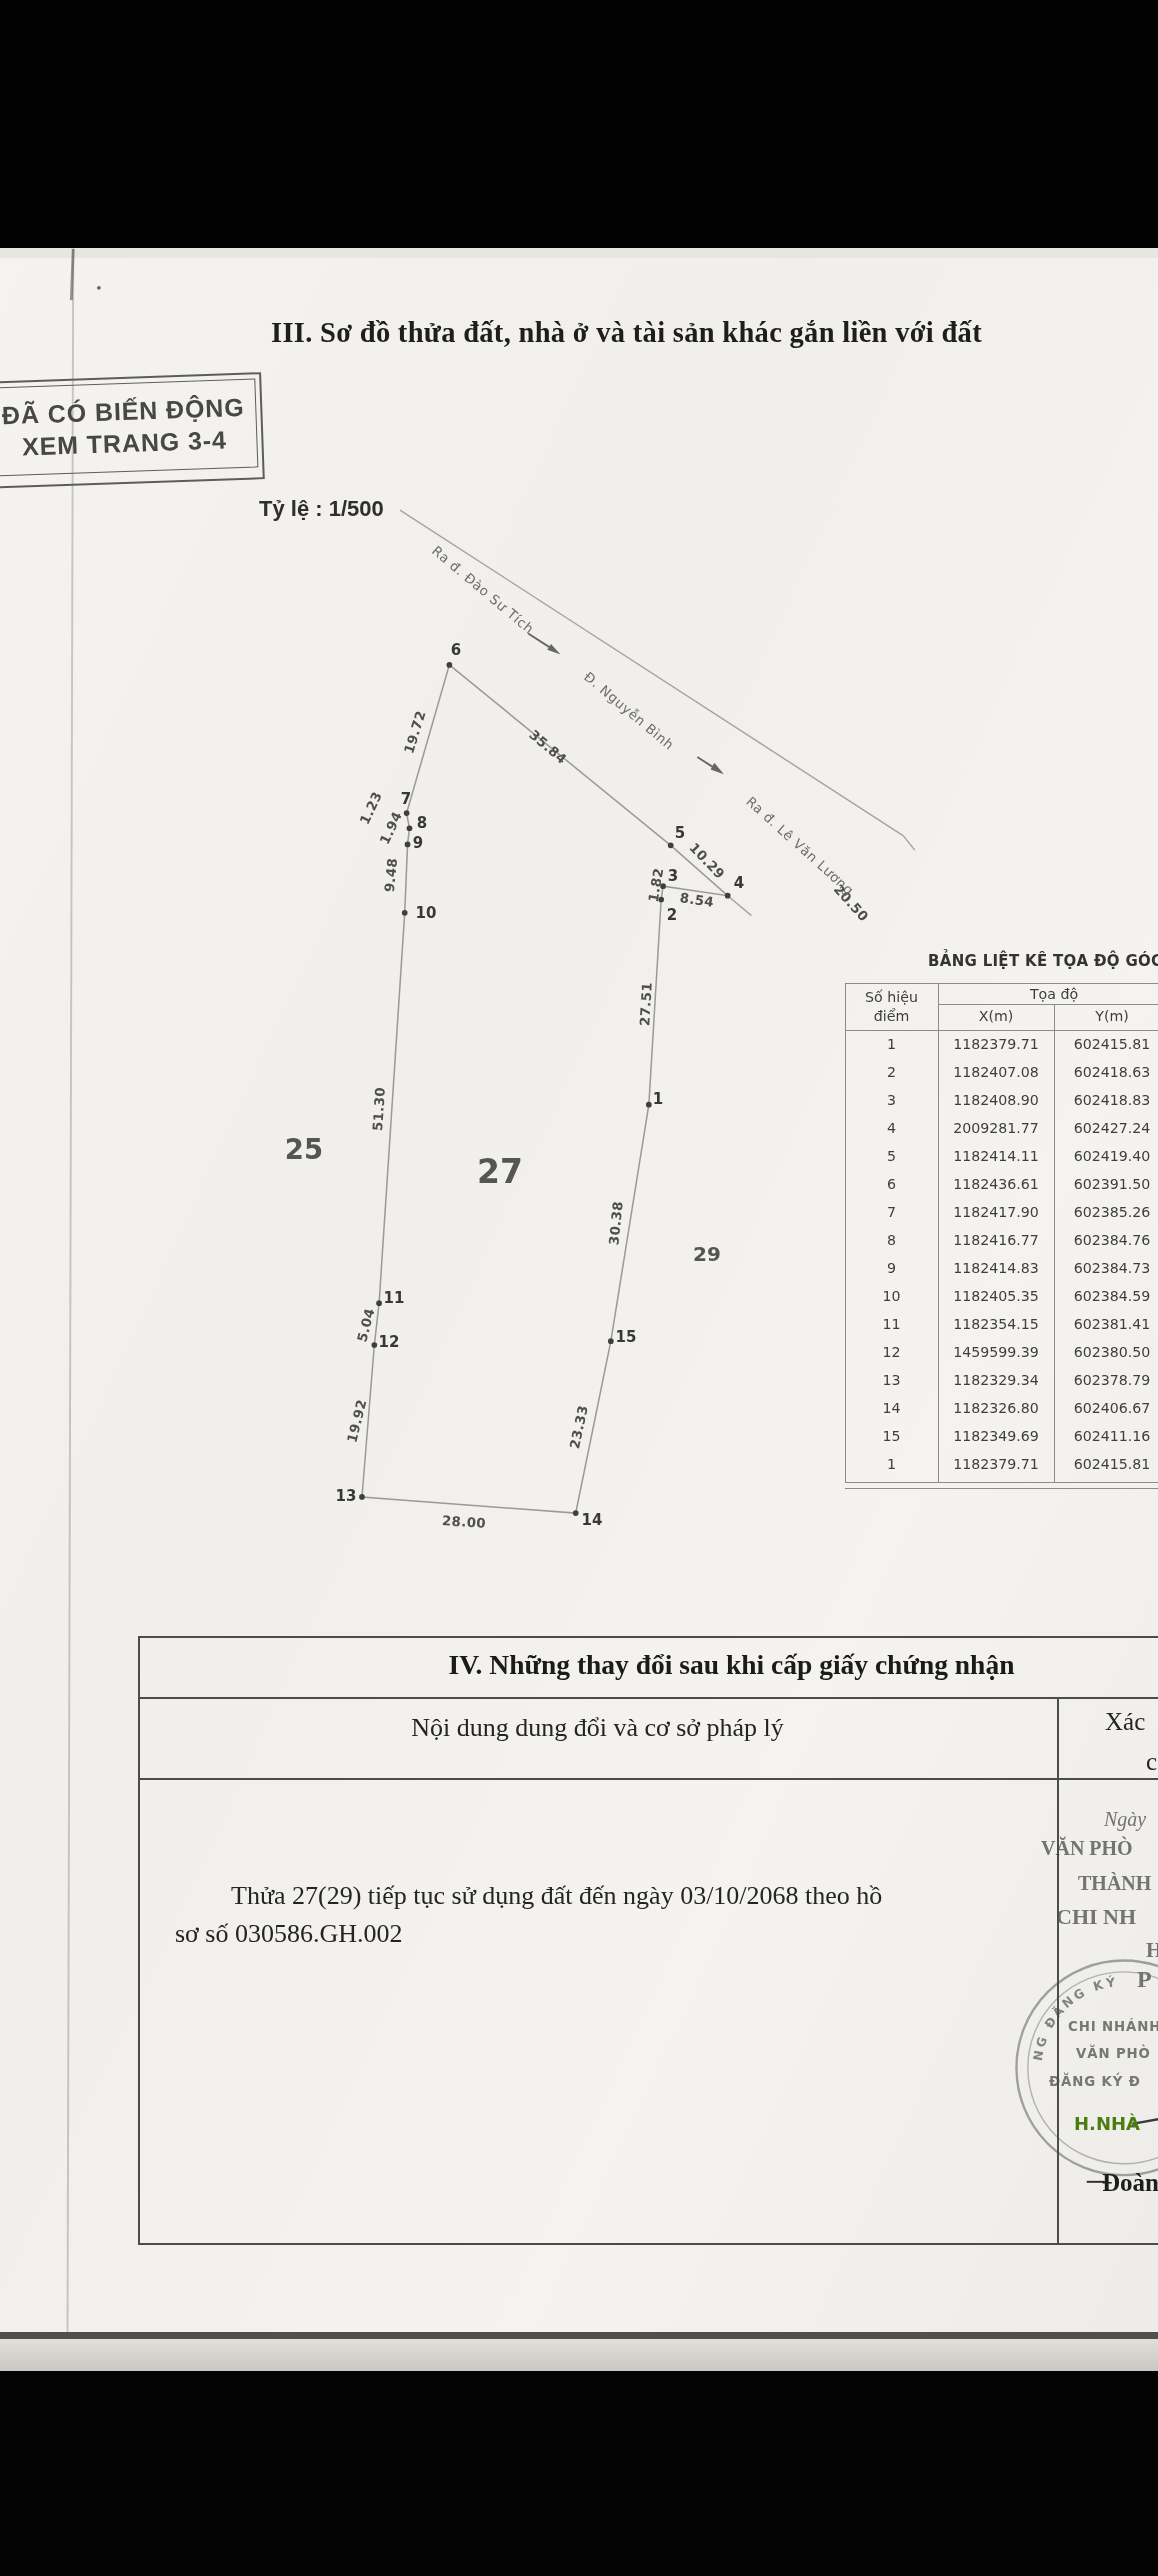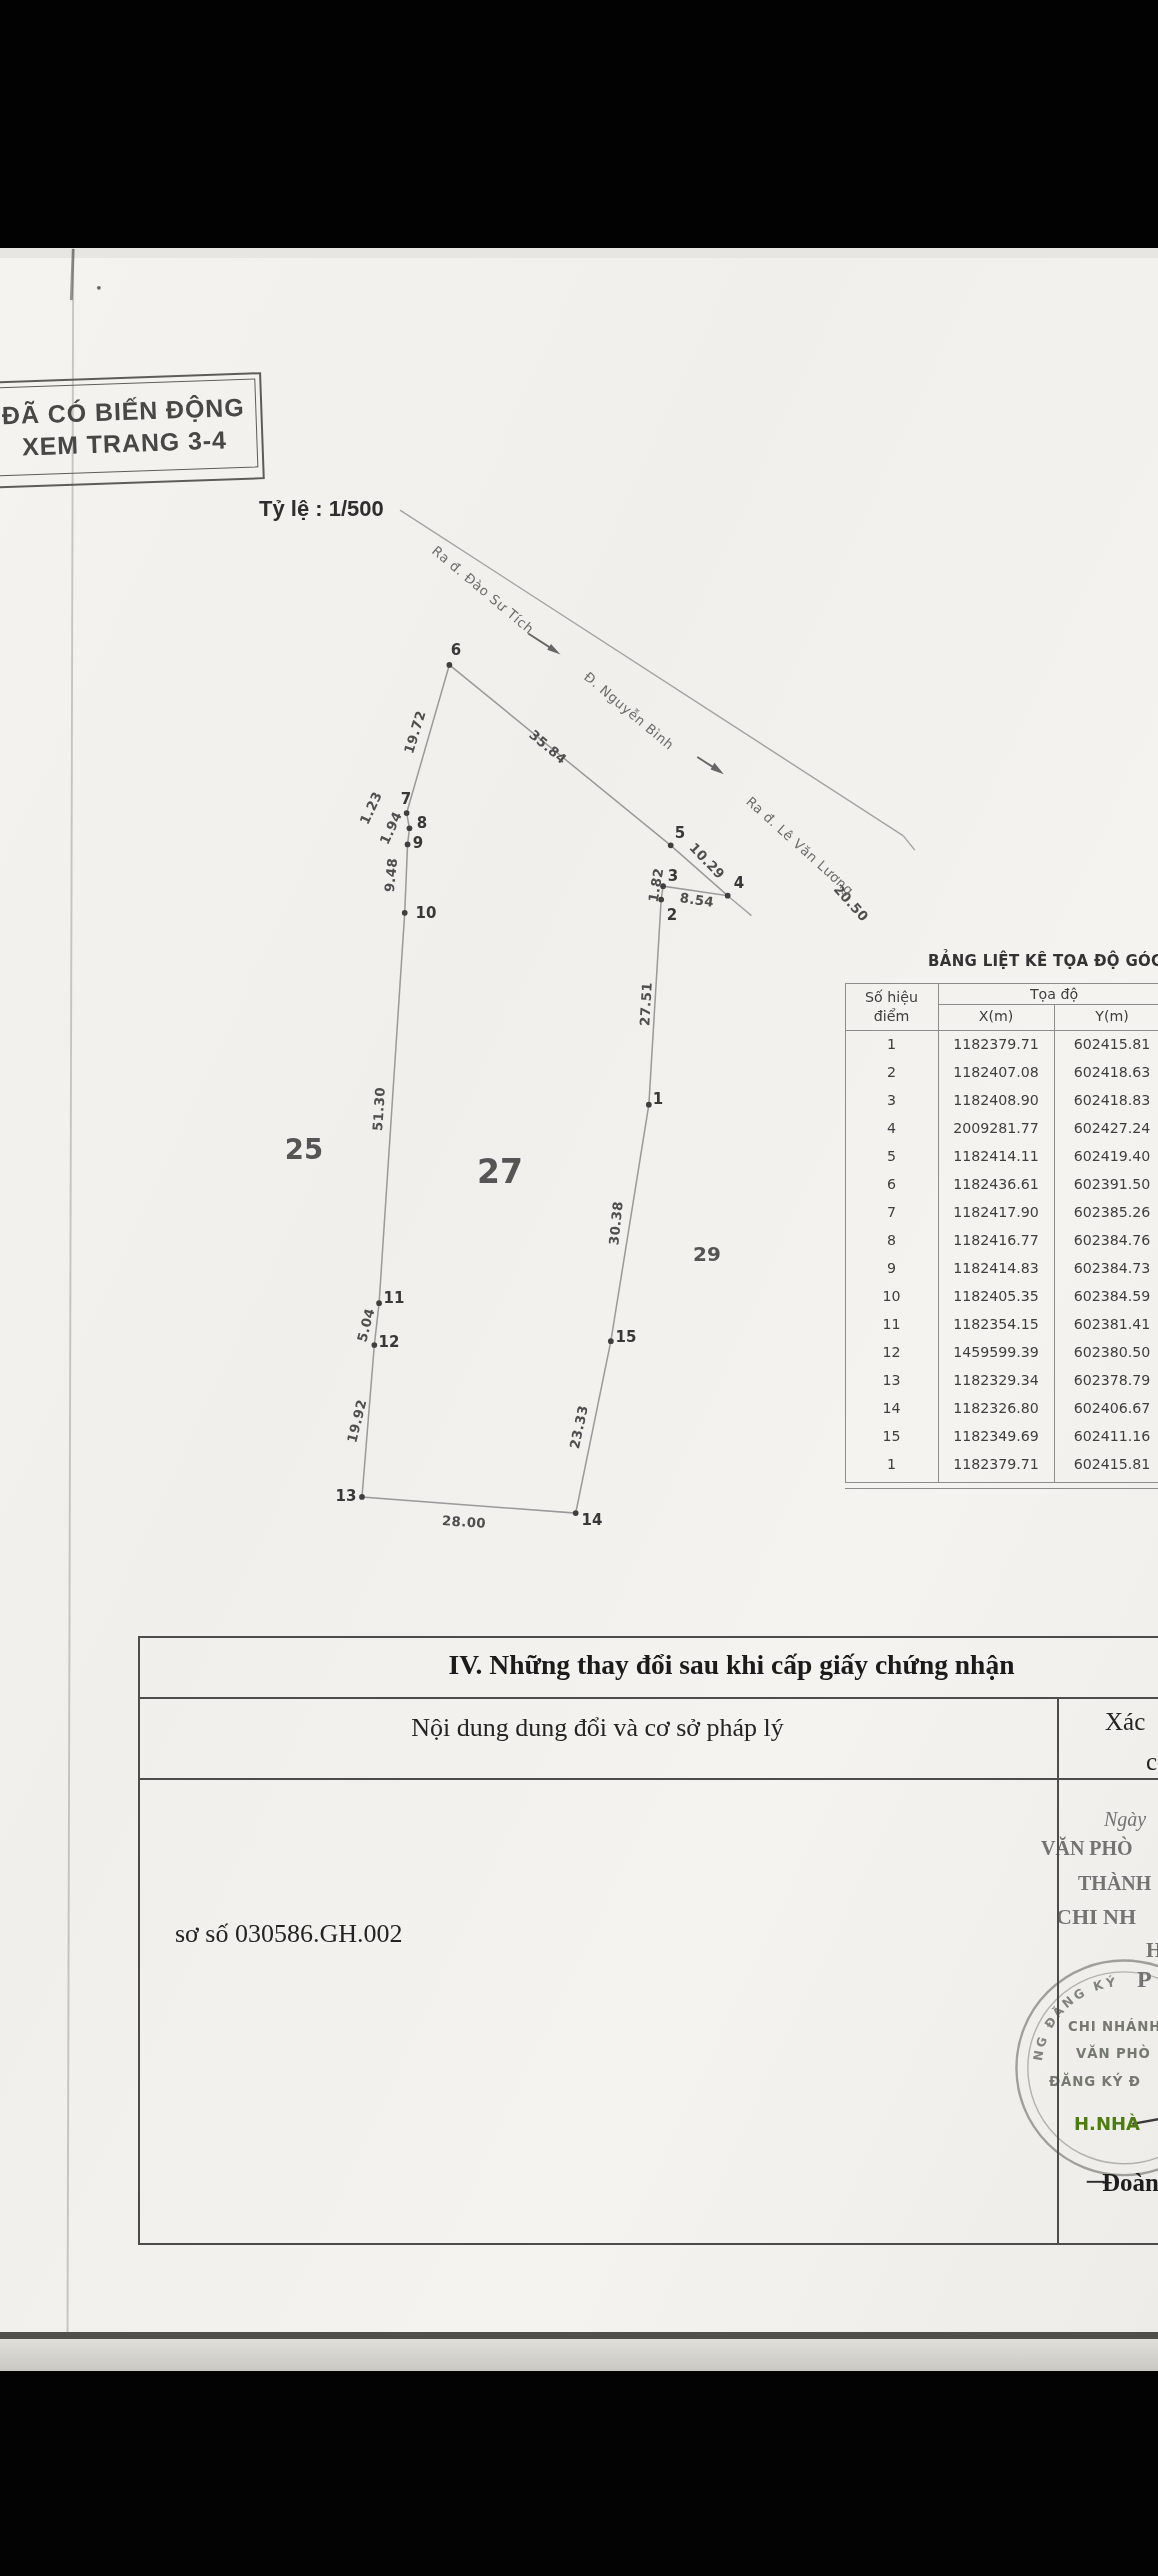--- a/index.html
+++ b/index.html
@@ -113,20 +113,21 @@
         <polygon points="762,815 752,803 748,810" fill="#666"></polygon>
       </g>
 
     <circle cx="1183" cy="2177" r="113" fill="none" stroke="rgba(103,106,99,.6)" stroke-width="2.5"></circle>
     <circle cx="1183" cy="2177" r="101" fill="none" stroke="rgba(103,106,99,.45)" stroke-width="1.5"></circle>
     <text class="arc-text"><textPath href="#arcp">NG ĐĂNG KÝ</textPath></text>
     <line x1="1192" y1="2236" x2="1220" y2="2231" stroke="#3a3a3a" stroke-width="2.5"></line>
     <line x1="1144" y1="2297" x2="1163" y2="2297" stroke="#2a2a2a" stroke-width="2"></line>
   </svg>
 
+  <div class="abs title3">III. Sơ đồ thửa đất, nhà ở và tài sản khác gắn liền với đất</div>
 
   <div class="abs stampbox">
     <div class="inner">
       <div>ĐÃ CÓ BIẾN ĐỘNG</div>
       <div>XEM TRANG 3-4</div>
     </div>
   </div>
 
   <div class="abs scale">Tỷ lệ : 1/500</div>
 
@@ -278,20 +279,21 @@
     <div class="hline" style="left:0;top:505px;width:313px;height:1.4px;"></div>
     <div class="vline" style="left:0;top:0;width:1.4px;height:500px;"></div>
     <div class="vline" style="left:93px;top:0;width:1.4px;height:499px;"></div>
     <div class="vline" style="left:209px;top:21px;width:1.4px;height:478px;"></div>
   </div>
 
   <div class="abs s4-title">IV. Những thay đổi sau khi cấp giấy chứng nhận</div>
   <div class="abs s4-lefthead">Nội dung dung đổi và cơ sở pháp lý</div>
   <div class="abs s4-xac">Xác</div>
   <div class="abs s4-c">c</div>
+  <div class="abs s4-body1">Thửa 27(29) tiếp tục sử dụng đất đến ngày 03/10/2068 theo hồ</div>
   <div class="abs s4-body2">sơ số 030586.GH.002</div>
   <div class="abs hnha">H.NHÀ</div>
   <div class="abs sig">Đoàn</div>
 
   <div class="s4line" style="left:138px;top:1636px;width:1021px;height:1.9px;"></div>
   <div class="s4line" style="left:138px;top:1697px;width:1021px;height:1.9px;"></div>
   <div class="s4line" style="left:138px;top:1778px;width:1021px;height:1.9px;"></div>
   <div class="s4line" style="left:138px;top:2243px;width:1021px;height:1.9px;"></div>
   <div class="s4line" style="left:138px;top:1636px;width:1.9px;height:609px;"></div>
   <div class="s4line" style="left:1057px;top:1697px;width:1.9px;height:547px;"></div>

